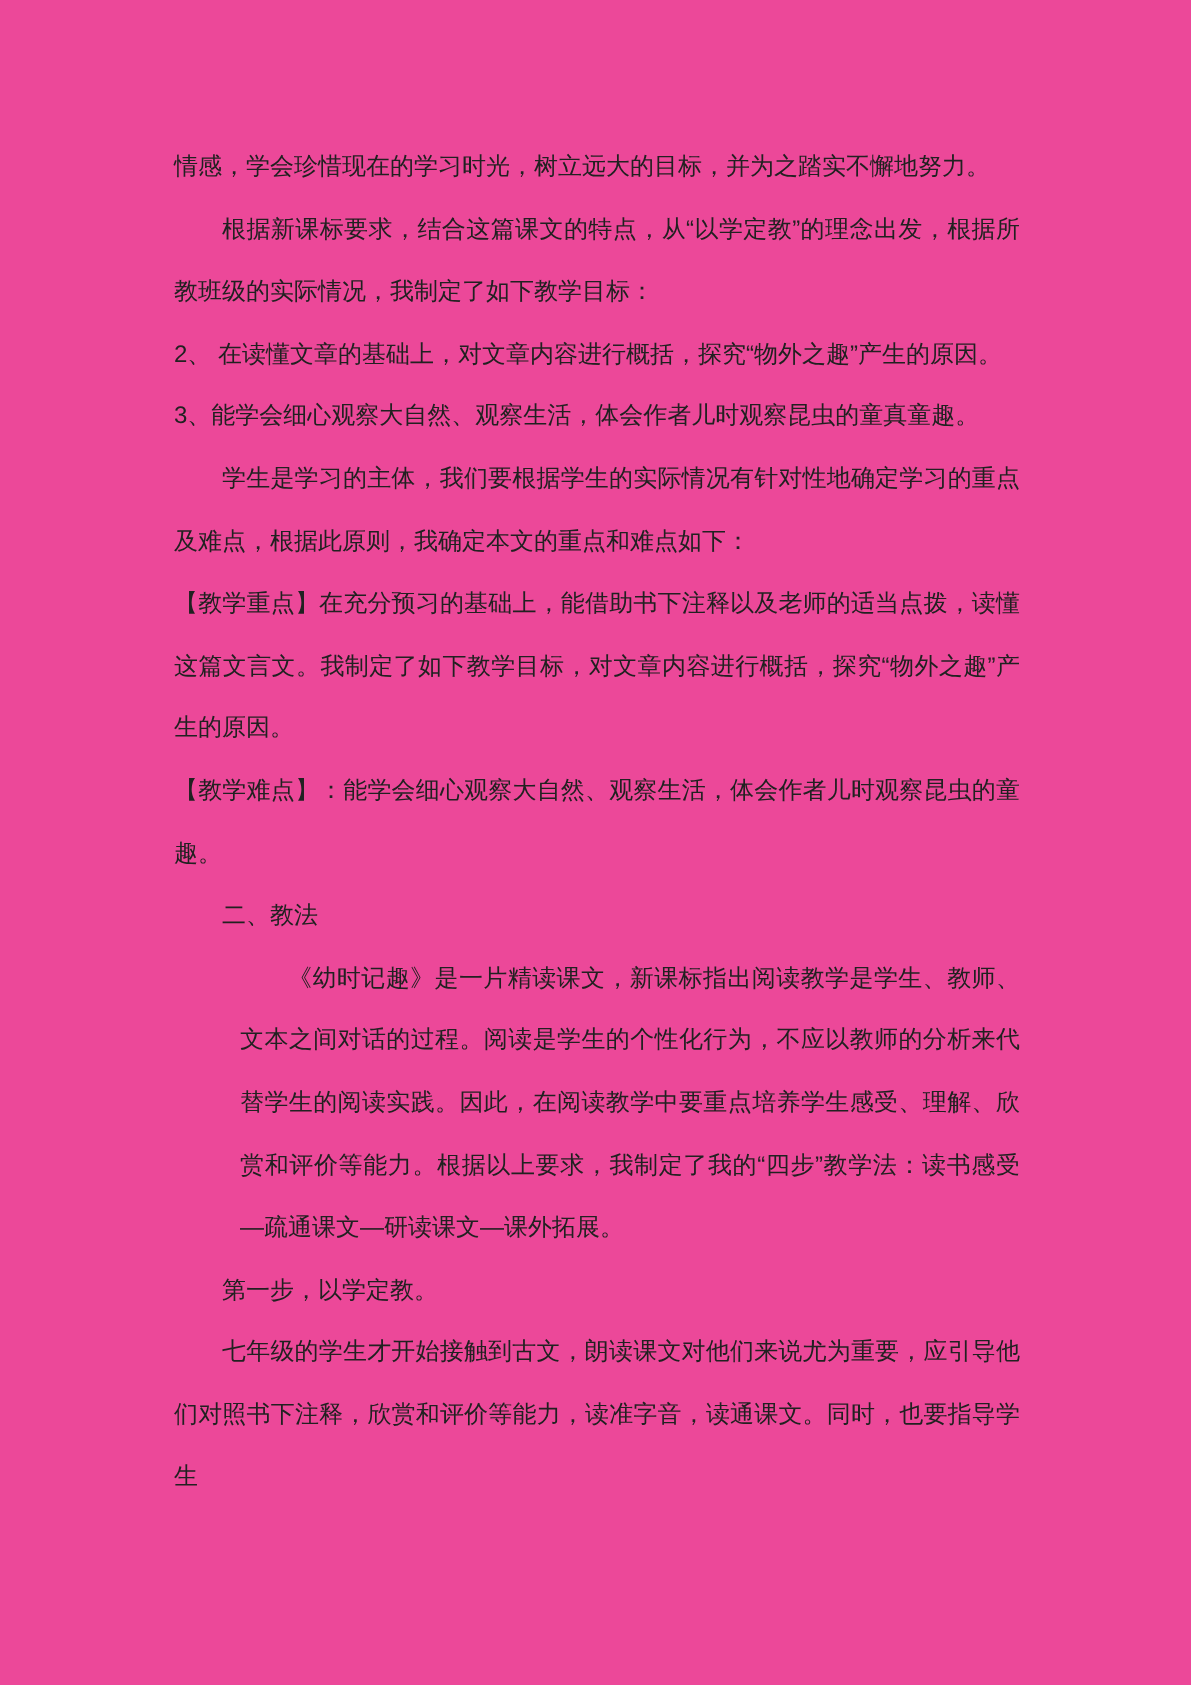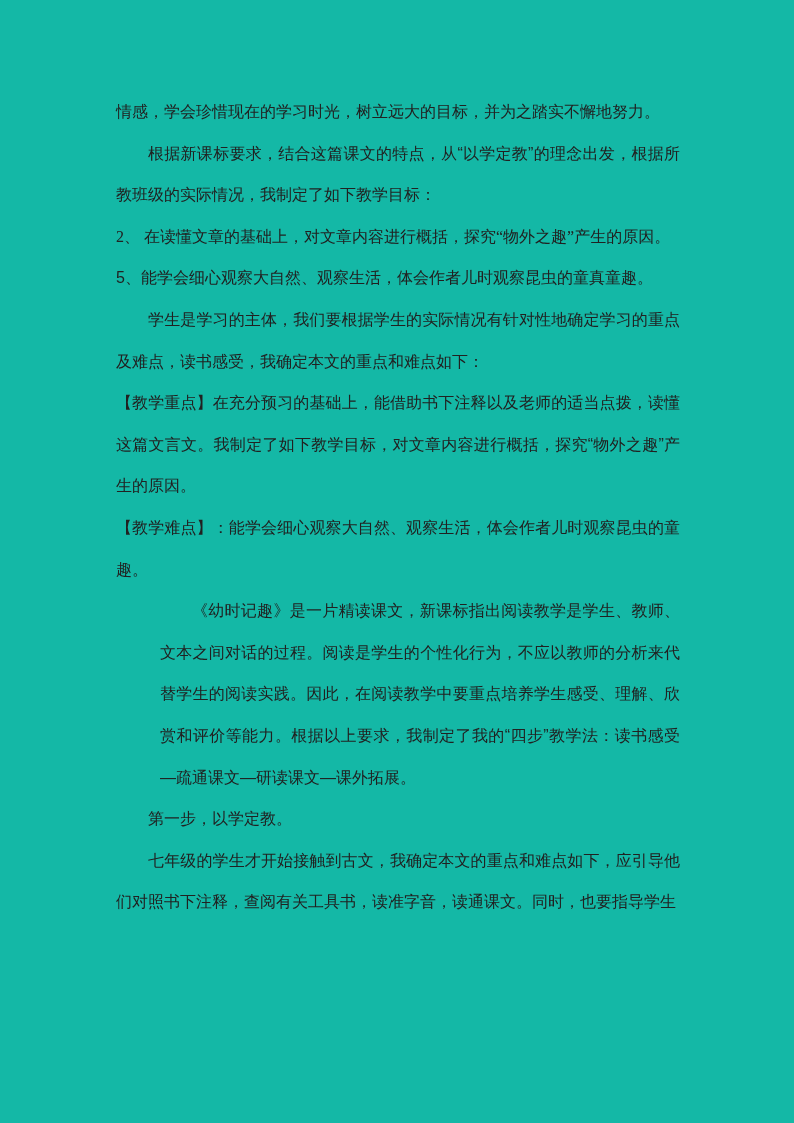--- a/index.html
+++ b/index.html
@@ -32,27 +32,28 @@
     letter-spacing: 0;
     font-family: "Liberation Sans", sans-serif;
   }
   .para.indent {
     text-indent: 32px;
   }
 </style>
 </head>
 <body>
 
-<div class="page" style="background: #14b8a6;">
+<div class="page" style="background: #ec4899;">
   <div class="doc-body" id="doc-body">
 
   <p class="para" style="color: rgb(33, 33, 33);">情感，学会珍惜现在的学习时光，树立远大的目标，并为之踏实不懈地努力。</p>
       <p class="para indent" style="color: rgb(33, 33, 33);">根据新课标要求，结合这篇课文的特点，从“以学定教”的理念出发，根据所教班级的实际情况，我制定了如下教学目标：</p>
-      <p class="para" style="color: rgb(33, 33, 33); font-family: Liberation Serif, serif;">2、 在读懂文章的基础上，对文章内容进行概括，探究“物外之趣”产生的原因。</p>
-      <p class="para" style="color: rgb(33, 33, 33);">5、能学会细心观察大自然、观察生活，体会作者儿时观察昆虫的童真童趣。</p>
-      <p class="para indent" style="color: rgb(33, 33, 33);">学生是学习的主体，我们要根据学生的实际情况有针对性地确定学习的重点及难点，读书感受，我确定本文的重点和难点如下：</p>
+      <p class="para" style="color: rgb(33, 33, 33);">2、 在读懂文章的基础上，对文章内容进行概括，探究“物外之趣”产生的原因。</p>
+      <p class="para" style="color: rgb(33, 33, 33);">3、能学会细心观察大自然、观察生活，体会作者儿时观察昆虫的童真童趣。</p>
+      <p class="para indent" style="color: rgb(33, 33, 33);">学生是学习的主体，我们要根据学生的实际情况有针对性地确定学习的重点及难点，根据此原则，我确定本文的重点和难点如下：</p>
       <p class="para" style="color: rgb(33, 33, 33);">【教学重点】在充分预习的基础上，能借助书下注释以及老师的适当点拨，读懂这篇文言文。我制定了如下教学目标，对文章内容进行概括，探究“物外之趣”产生的原因。</p>
       <p class="para" style="color: rgb(33, 33, 33);">【教学难点】：能学会细心观察大自然、观察生活，体会作者儿时观察昆虫的童趣。</p>
+      <p class="para indent" style="color: rgb(33, 33, 33);">二、教法</p>
       <p class="para indent" style="color: rgb(33, 33, 33); margin-left: 44px;">《幼时记趣》是一片精读课文，新课标指出阅读教学是学生、教师、文本之间对话的过程。阅读是学生的个性化行为，不应以教师的分析来代替学生的阅读实践。因此，在阅读教学中要重点培养学生感受、理解、欣赏和评价等能力。根据以上要求，我制定了我的“四步”教学法：读书感受—疏通课文—研读课文—课外拓展。</p>
       <p class="para indent" style="color: rgb(33, 33, 33);">第一步，以学定教。</p>
-      <p class="para indent" style="color: rgb(33, 33, 33);">七年级的学生才开始接触到古文，我确定本文的重点和难点如下，应引导他们对照书下注释，查阅有关工具书，读准字音，读通课文。同时，也要指导学生</p>
+      <p class="para indent" style="color: rgb(33, 33, 33);">七年级的学生才开始接触到古文，朗读课文对他们来说尤为重要，应引导他们对照书下注释，欣赏和评价等能力，读准字音，读通课文。同时，也要指导学生</p>
     </div>
 </div>
 
 </body></html>

